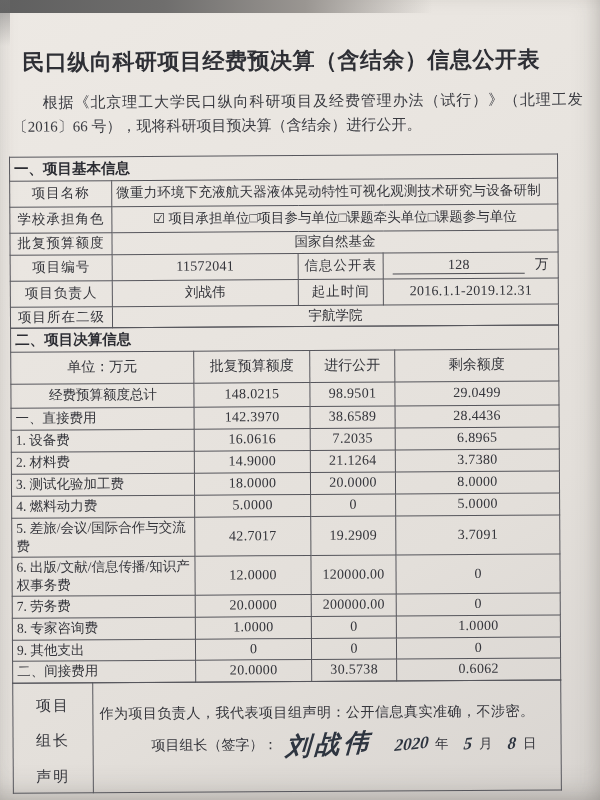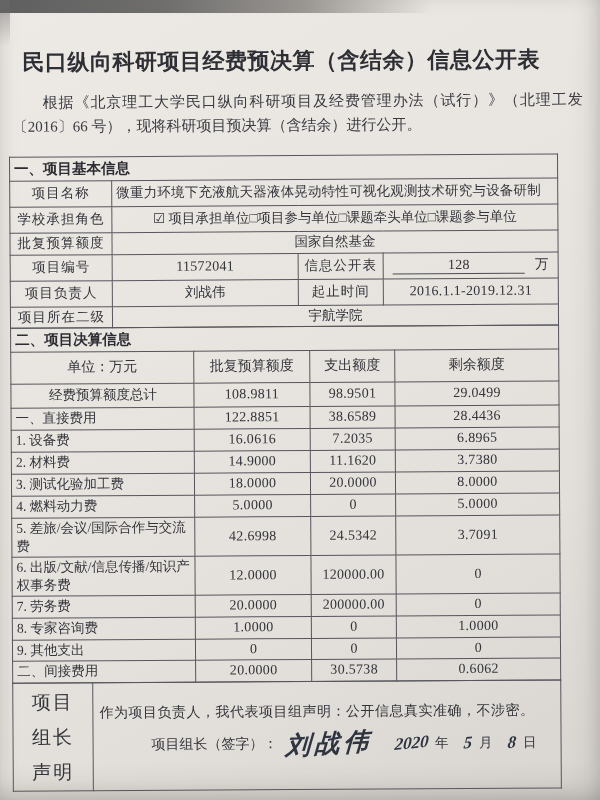--- a/index.html
+++ b/index.html
@@ -55,21 +55,21 @@
   .lbl{letter-spacing:1px;}
   .val-left{text-align:left;padding-left:4px;letter-spacing:.2px;}
   .underlined{
     display:inline-block;min-width:120px;border-bottom:1px solid #4c4c52;
     padding:0 6px 0 6px;margin-right:10px;
   }
   .num{font-family:"Liberation Serif","DejaVu Serif",serif;font-size:14px;letter-spacing:.3px;}
   .row-label{text-align:left;padding-left:4px;}
   .row-label.center{text-align:center;}
   .unit-row td{height:29px;font-size:14px;}
-  .decl-label div{line-height:1.85;font-size:19px;letter-spacing:2px;}
+  .decl-label div{line-height:1.85;font-size:15px;letter-spacing:2px;margin-top:8px;}
   .decl-body{text-align:left;padding:0;}
   .decl-statement{padding:9px 6px 2px 6px;font-size:14px;letter-spacing:.5px;}
   .sign-line{display:flex;align-items:center;padding:4px 10px 16px 58px;font-size:14px;}
   .hand{
     display:inline-block;font-style:italic;font-weight:bold;color:#2e3540;
     transform:rotate(-3deg) skewX(-6deg);
   }
   .hand-sig{font-size:25px;letter-spacing:4px;margin-left:8px;}
   .hand-num{font-size:17px;margin:0 3px;transform:rotate(-5deg) skewX(-10deg);}
   .date-group{margin-left:auto;display:flex;align-items:center;gap:4px;padding-right:6px;}
@@ -140,63 +140,63 @@
           <col style="width:85px">
           <col style="width:164px">
         </colgroup>
       <tbody>
           <tr class="sec-hdr" style="height:22px">
         <td colspan="4">二、项目决算信息</td>
       </tr>
       <tr class="unit-row">
         <td>单位：万元</td>
         <td>批复预算额度</td>
-        <td>支出额度</td>
+        <td>进行公开</td>
         <td>剩余额度</td>
       </tr>
       <tr style="height:24px">
         <td class="row-label center">经费预算额度总计</td>
-        <td class="num">108.9811</td>
+        <td class="num">148.0215</td>
         <td class="num">98.9501</td>
         <td class="num">29.0499</td>
       </tr>
       <tr style="height:22px">
         <td class="row-label">一、直接费用</td>
-        <td class="num">122.8851</td>
+        <td class="num">142.3970</td>
         <td class="num">38.6589</td>
         <td class="num">28.4436</td>
       </tr>
       <tr style="height:22px">
         <td class="row-label">1. 设备费</td>
         <td class="num">16.0616</td>
         <td class="num">7.2035</td>
         <td class="num">6.8965</td>
       </tr>
       <tr style="height:22px">
         <td class="row-label">2. 材料费</td>
         <td class="num">14.9000</td>
-        <td class="num">11.1620</td>
+        <td class="num">21.1264</td>
         <td class="num">3.7380</td>
       </tr>
       <tr style="height:22px">
         <td class="row-label">3. 测试化验加工费</td>
         <td class="num">18.0000</td>
         <td class="num">20.0000</td>
         <td class="num">8.0000</td>
       </tr>
       <tr style="height:22px">
         <td class="row-label">4. 燃料动力费</td>
         <td class="num">5.0000</td>
         <td class="num">0</td>
         <td class="num">5.0000</td>
       </tr>
       <tr style="height:35px">
         <td class="row-label">5. 差旅/会议/国际合作与交流费</td>
-        <td class="num">42.6998</td>
-        <td class="num">24.5342</td>
+        <td class="num">42.7017</td>
+        <td class="num">19.2909</td>
         <td class="num">3.7091</td>
       </tr>
       <tr style="height:35px">
         <td class="row-label">6. 出版/文献/信息传播/知识产权事务费</td>
         <td class="num">12.0000</td>
         <td class="num">120000.00</td>
         <td class="num">0</td>
       </tr>
       <tr style="height:22px">
         <td class="row-label">7. 劳务费</td>

